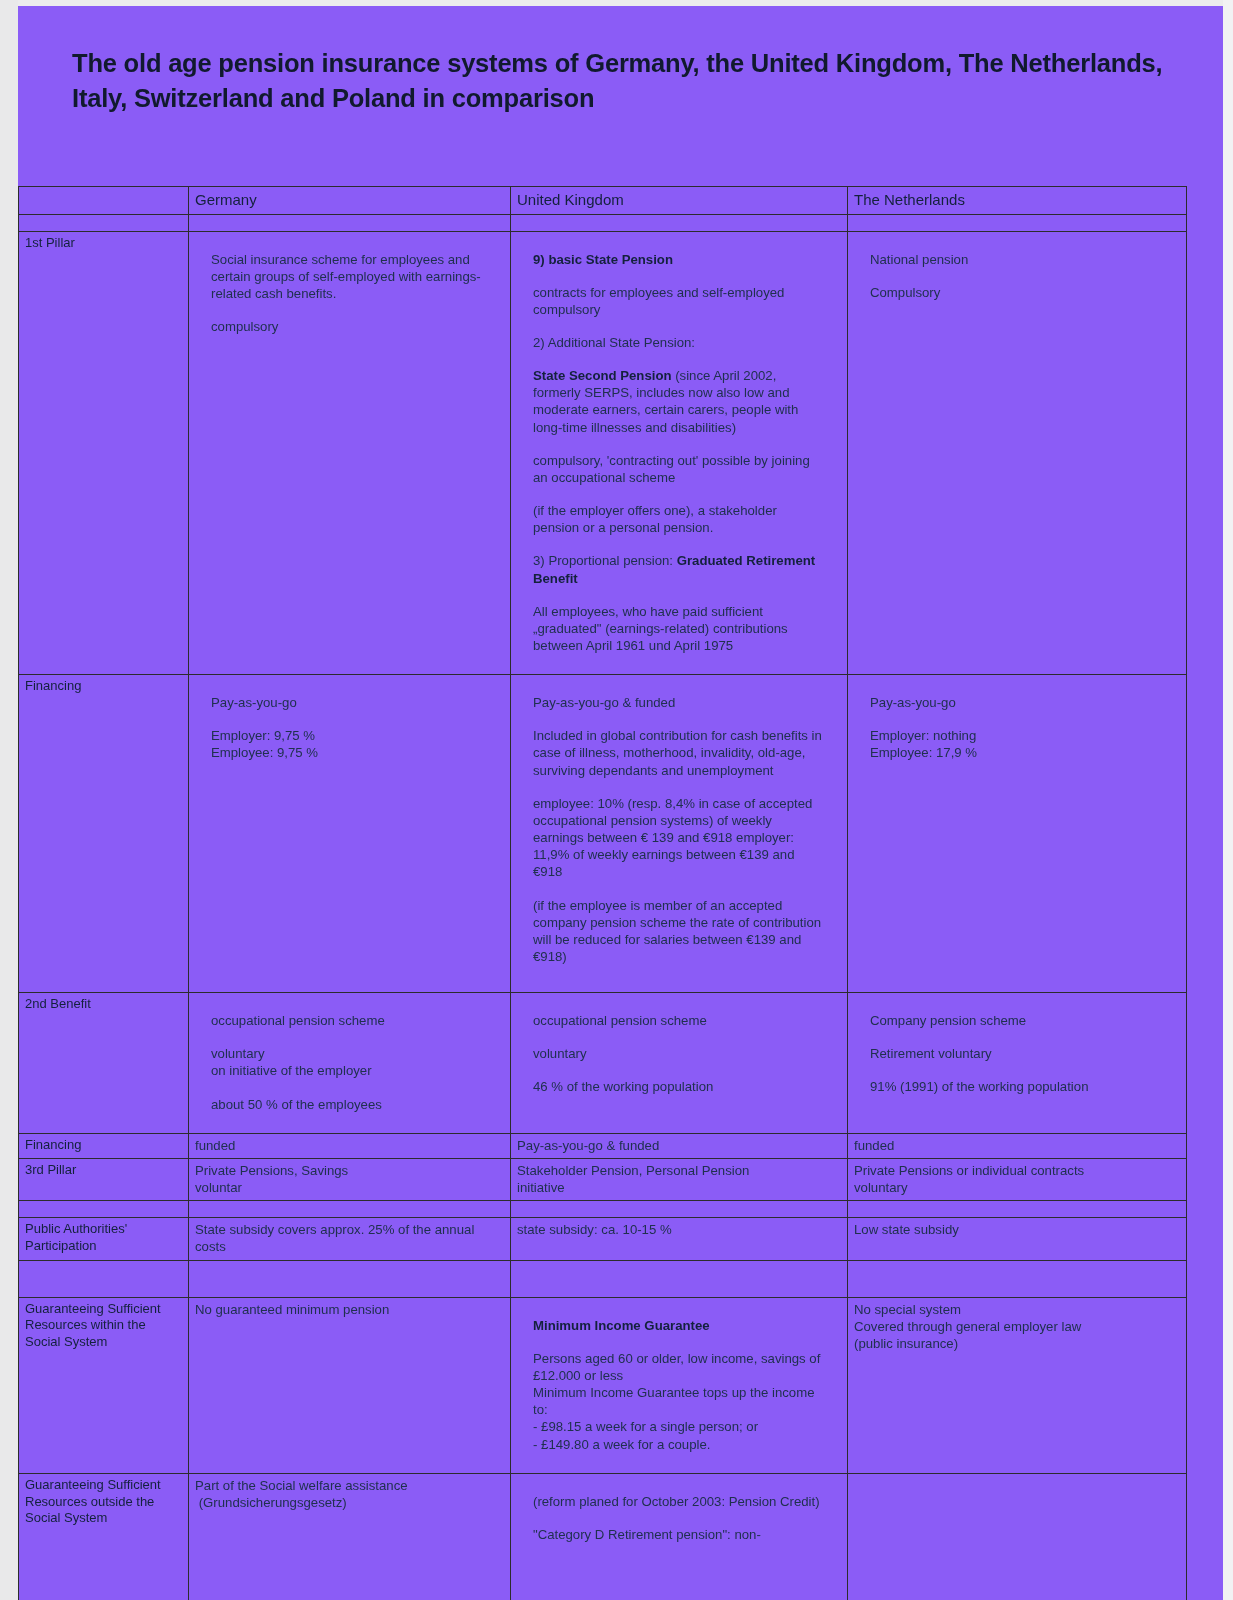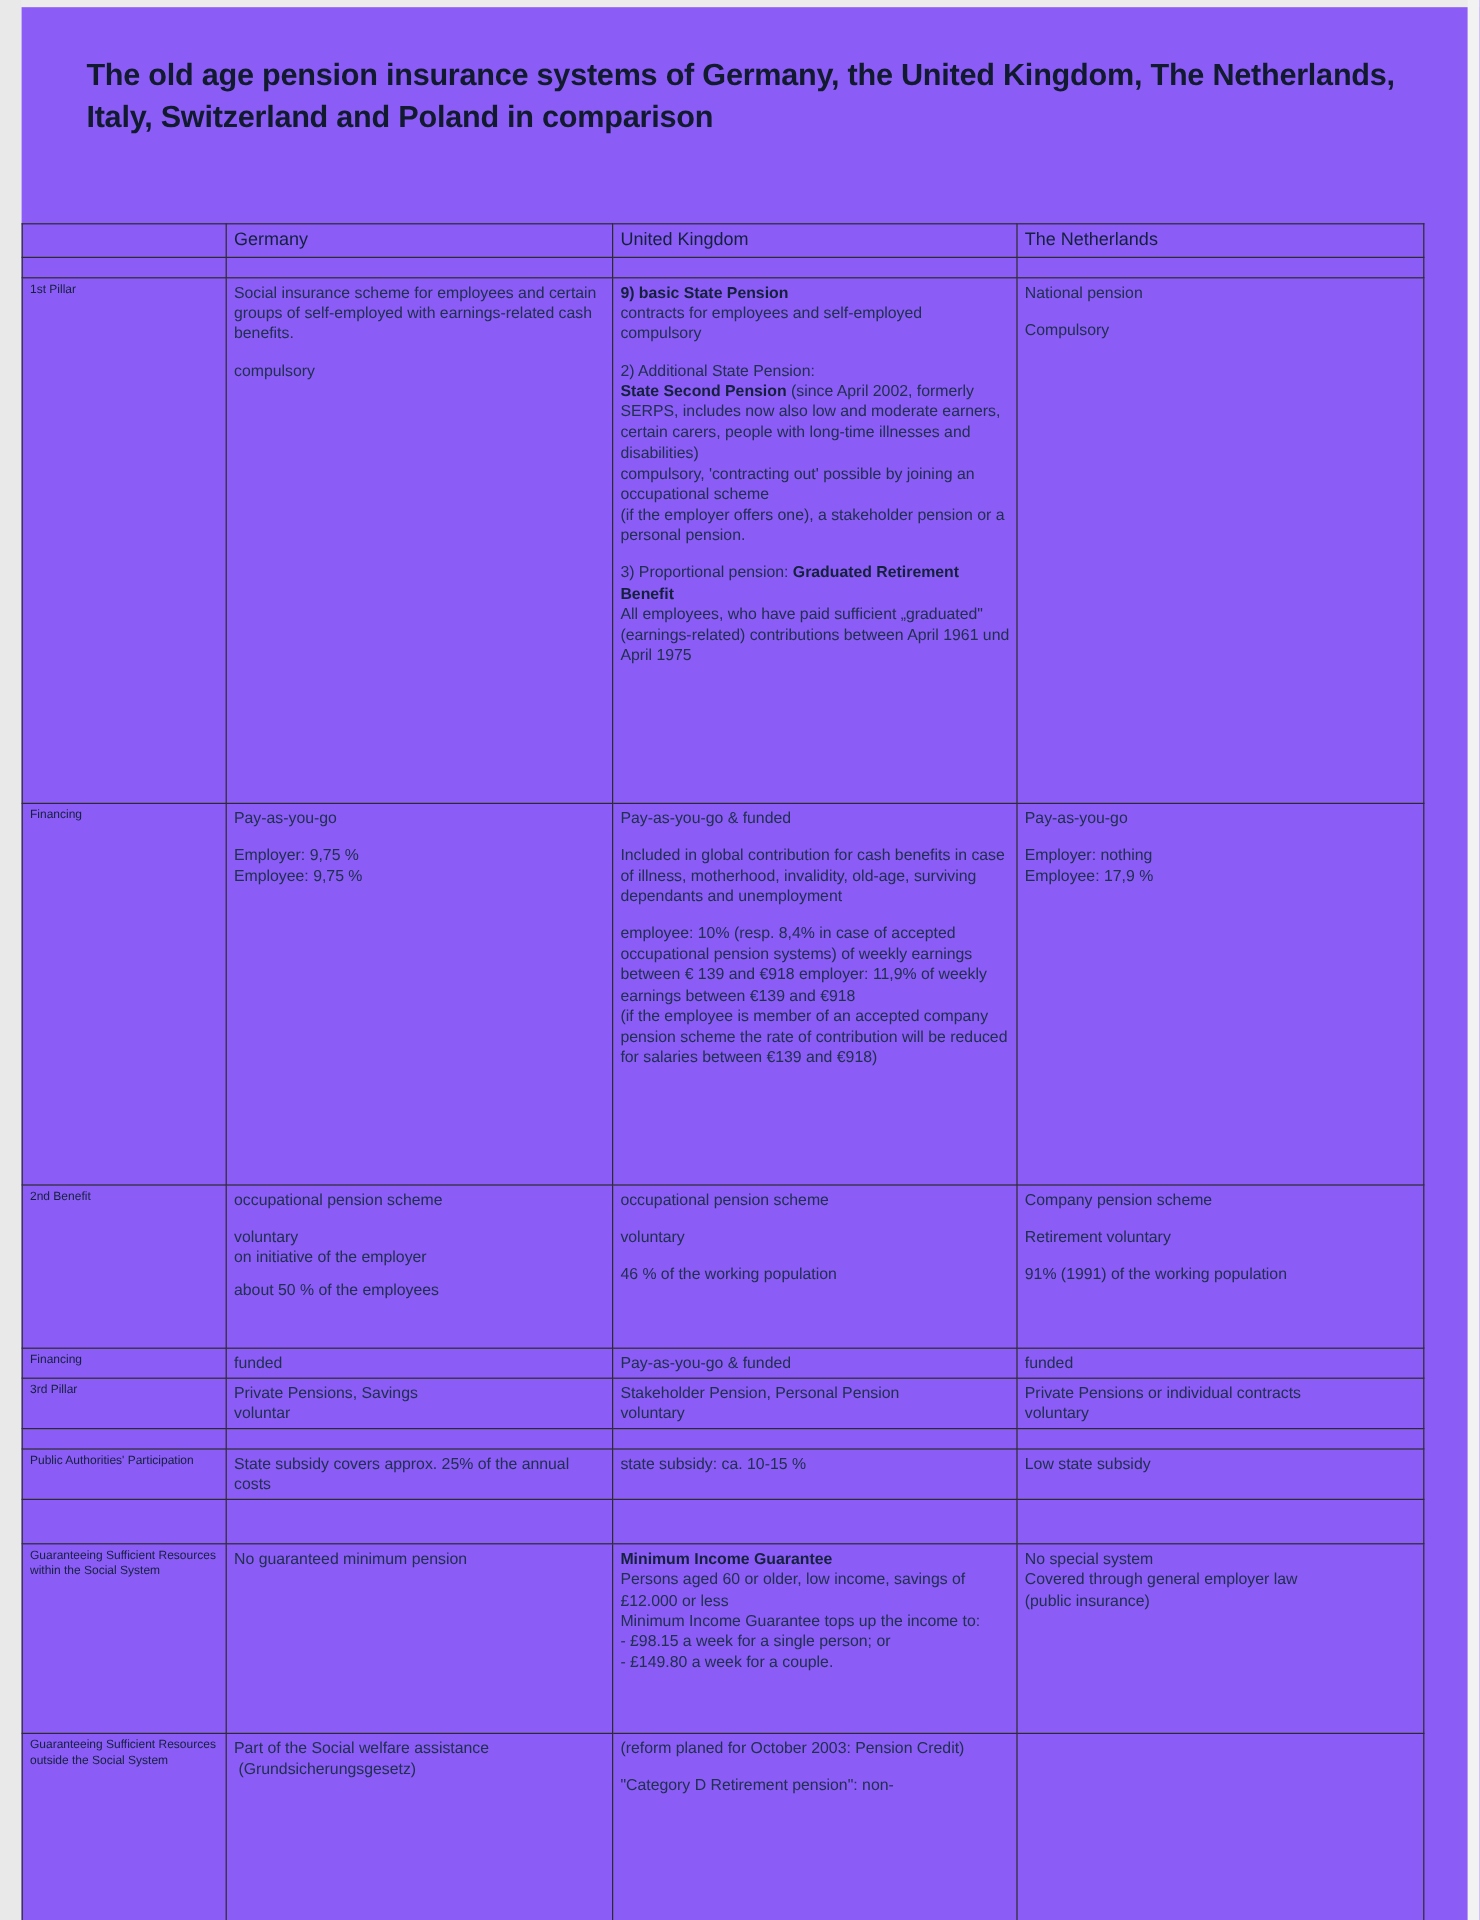--- a/index.html
+++ b/index.html
@@ -77,33 +77,33 @@
 
   th.col-head {
     font-weight: bold;
     font-size: 15px;
     padding-top: 4px;
     padding-bottom: 5px;
     color: #14213d;
   }
   td.rowlabel {
     font-weight: bold;
-    font-size: 10px;
+    font-size: 13px;
     color: #14213d;
   }
   tr.spacer-row td {
     height: 16px;
     padding: 0;
   }
   tr.spacer-row-tall td {
     height: 36px;
     padding: 0;
   }
   .cell p {
-    margin: 0;
+    margin: 16px;
   }
   .cell p.gap {
     margin-top: 14px;
   }
   .cell p.gap-sm {
     margin-top: 10px;
   }
   .cell b {
     font-weight: bold;
     color: #14213d;
@@ -217,21 +217,21 @@
         <td class="cell">funded</td>
         <td class="cell">Pay-as-you-go &amp; funded</td>
         <td class="cell">funded</td>
       </tr>
 
       <tr>
         <td class="rowlabel">3rd Pillar</td>
         <td class="cell nowrapish">Private Pensions, Savings
 voluntar</td>
         <td class="cell nowrapish">Stakeholder Pension, Personal Pension
-voluntary</td>
+initiative</td>
         <td class="cell nowrapish">Private Pensions or individual contracts
 voluntary</td>
       </tr>
 
       <tr class="spacer-row">
         <td></td>
         <td></td>
         <td></td>
         <td></td>
       </tr>

